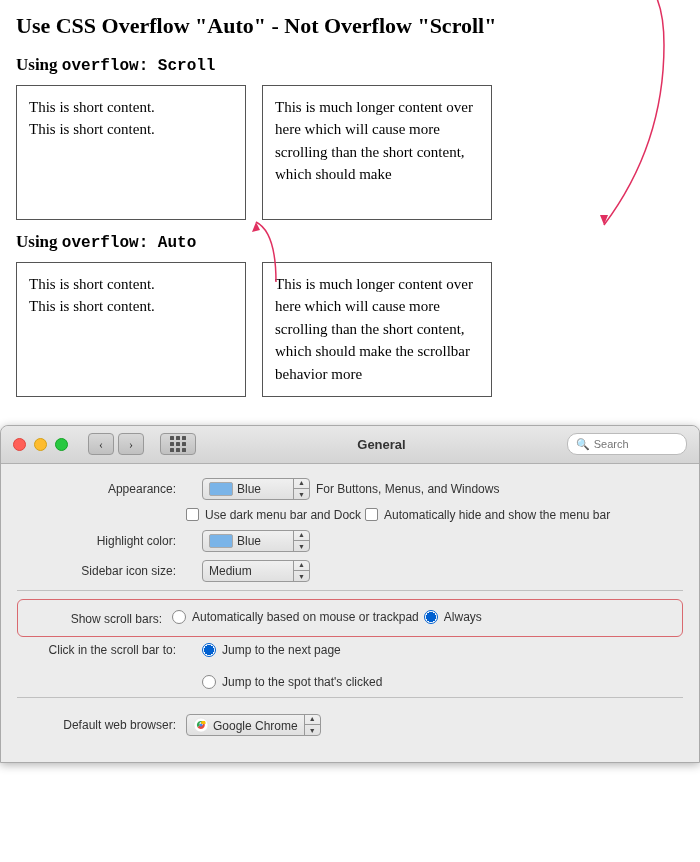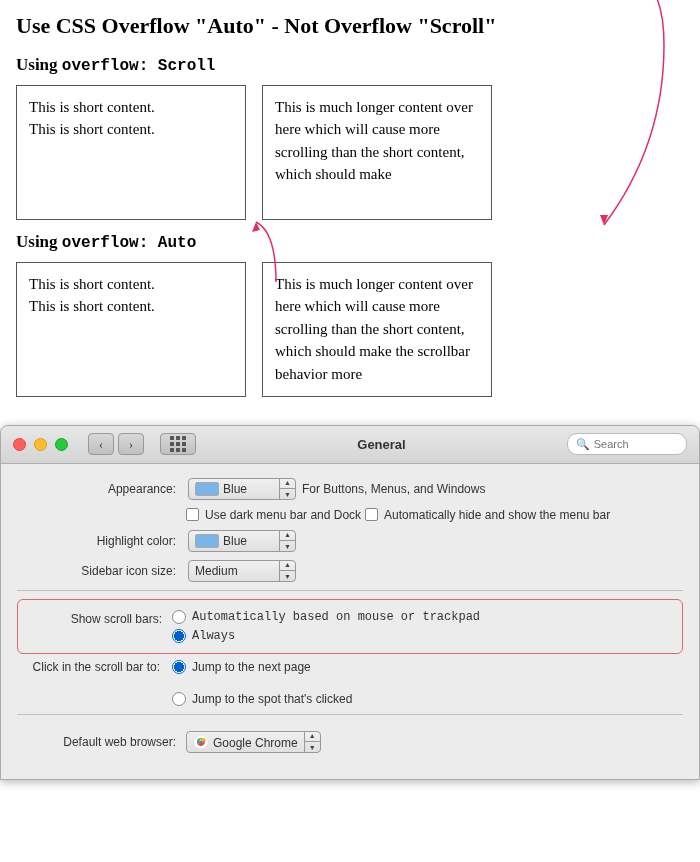--- a/index.html
+++ b/index.html
@@ -185,21 +185,21 @@
       display: flex;
       align-items: center;
       margin-bottom: 8px;
       padding: 0 20px;
     }
 
     .pref-label {
       text-align: right;
       width: 155px;
       flex-shrink: 0;
-      margin-right: 12px;
+      margin-right: 26px;
       font-size: 12px;
       color: #333;
     }
 
     .pref-control {
       display: flex;
       align-items: center;
       gap: 6px;
     }
 
@@ -283,23 +283,22 @@
       text-align: right;
       width: 130px;
       flex-shrink: 0;
       margin-right: 10px;
       font-size: 12px;
       padding-top: 2px;
     }
 
     .radio-options {
       display: flex;
-      flex-direction: column;
+      flex-direction: row;
       gap: 5px;
-      font-family: Liberation Mono, monospace;
     }
 
     .radio-option {
       display: flex;
       align-items: center;
       gap: 6px;
       font-size: 12px;
       cursor: pointer;
     }
 
@@ -321,21 +320,21 @@
     }
 
     .radio-dot {
       width: 6px;
       height: 6px;
       border-radius: 50%;
       background: #0060d0;
     }
 
     .click-scroll-section {
-      padding: 0 4px;
+      padding: 0 20px;
       margin-top: 6px;
     }
 
     .click-scroll-row {
       display: flex;
       align-items: flex-start;
     }
 
     .click-scroll-options {
       display: flex;

